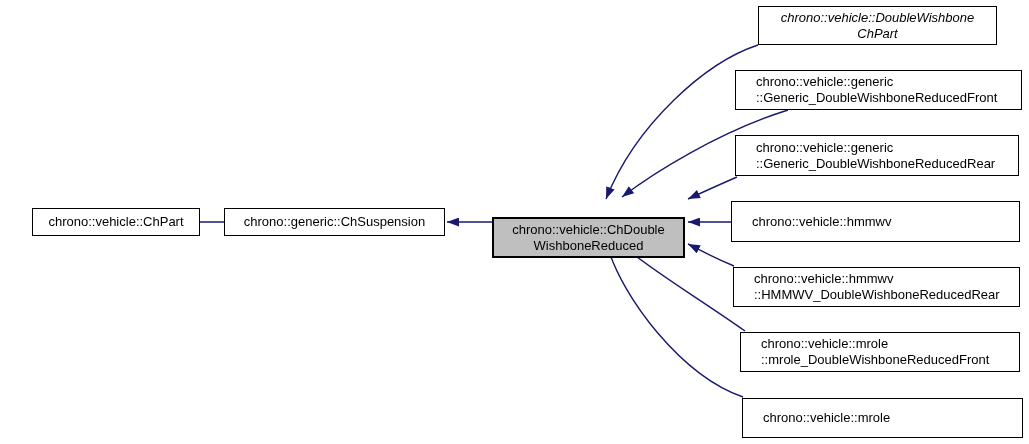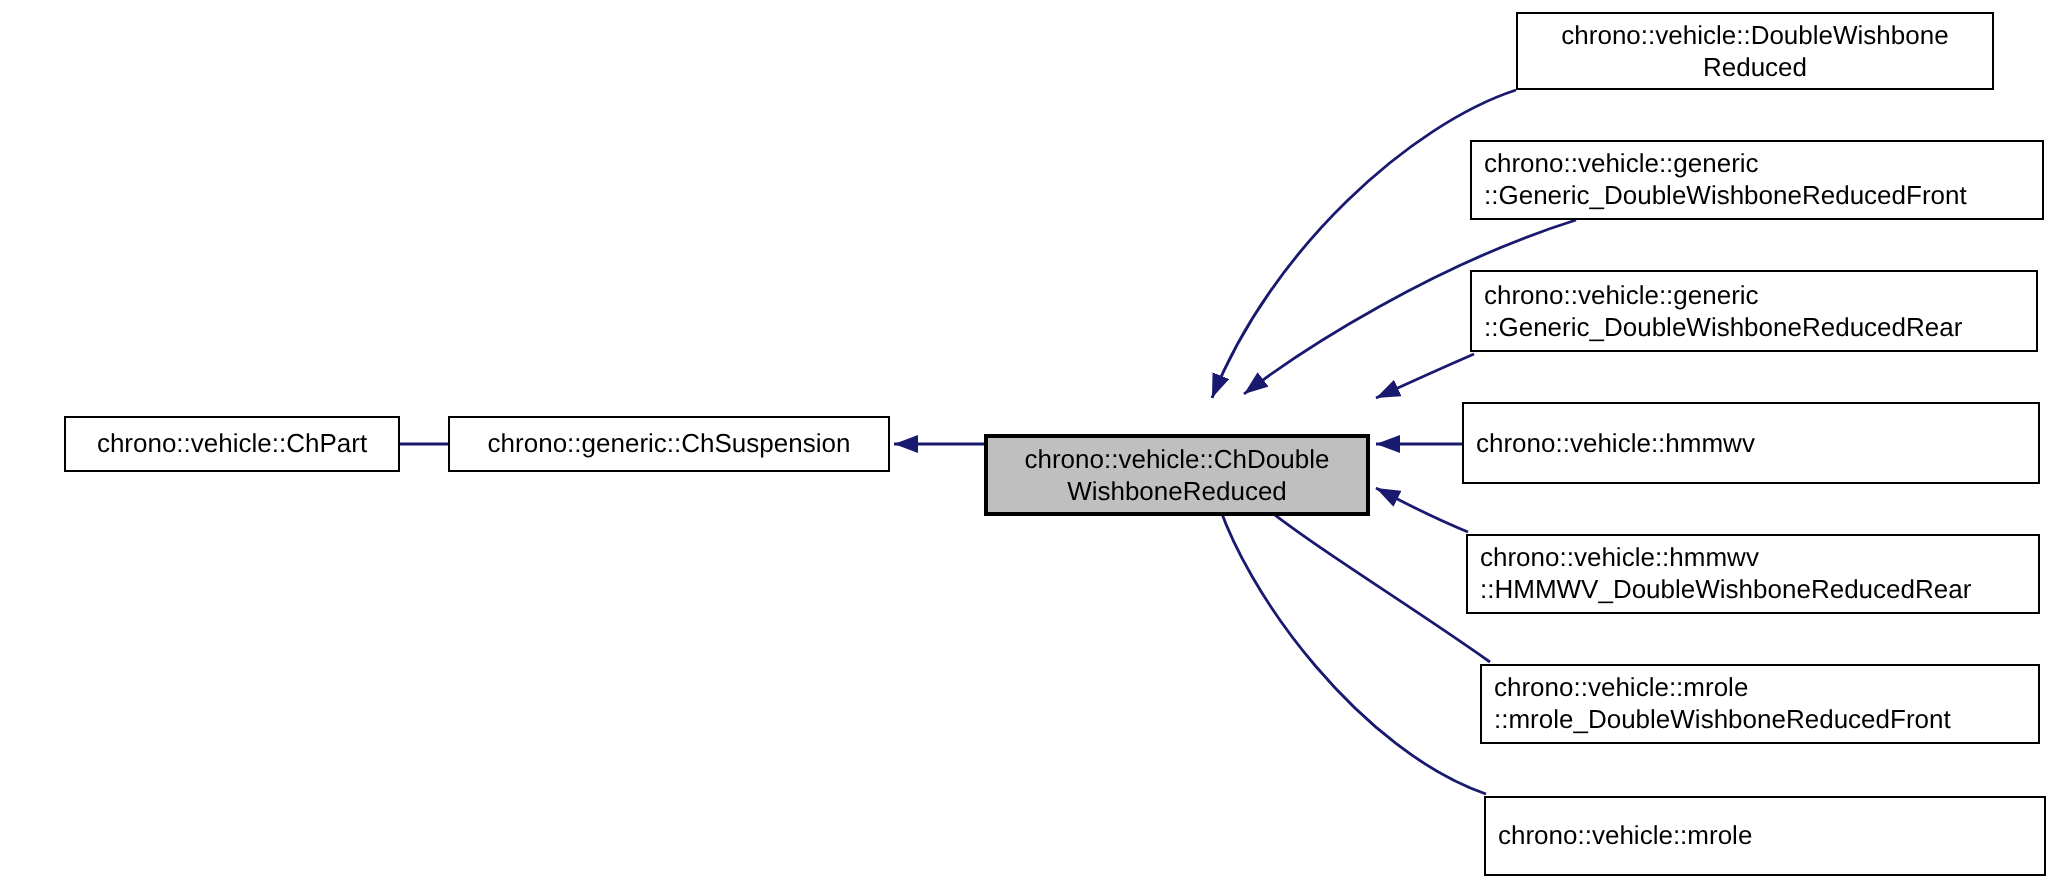--- a/index.html
+++ b/index.html
@@ -28,21 +28,21 @@
     background:var(--node-fill);
     border:1px solid var(--node-border);
     display:flex;
     flex-direction:column;
     justify-content:center;
     padding:2px 6px;
     white-space:nowrap;
     cursor:pointer;
   }
   .node.center-text{align-items:center;text-align:center;}
-  .node.left-text{align-items:flex-start;text-align:center;padding-left:6px;}
+  .node.left-text{align-items:flex-start;text-align:center;padding-left:20px;}
   .node.highlight{background:var(--highlight-fill);border-width:2px;}
   .node span{display:block;}
 </style>
 </head>
 <body>
 
 <div id="diagram">
 
   <svg id="edges" viewBox="0 0 1029 444">
     <defs>
@@ -67,23 +67,23 @@
 
   <div class="node center-text" style="left:224px;top:208px;width:221px;height:28px;">
     <span>chrono::generic::ChSuspension</span>
   </div>
 
   <div class="node center-text highlight" style="left:492px;top:217px;width:193px;height:41px;">
     <span>chrono::vehicle::ChDouble</span>
     <span>WishboneReduced</span>
   </div>
 
-  <div class="node center-text" style="left:758px;top:6px;width:239px;height:39px;">
+  <div class="node center-text" style="left:758px;top:6px;width:239px;height:39px;font-style:italic;">
     <span>chrono::vehicle::DoubleWishbone</span>
-    <span>Reduced</span>
+    <span>ChPart</span>
   </div>
 
   <div class="node left-text" style="left:735px;top:70px;width:287px;height:40px;">
     <span>chrono::vehicle::generic</span>
     <span>::Generic_DoubleWishboneReducedFront</span>
   </div>
 
   <div class="node left-text" style="left:735px;top:135px;width:284px;height:41px;">
     <span>chrono::vehicle::generic</span>
     <span>::Generic_DoubleWishboneReducedRear</span>

